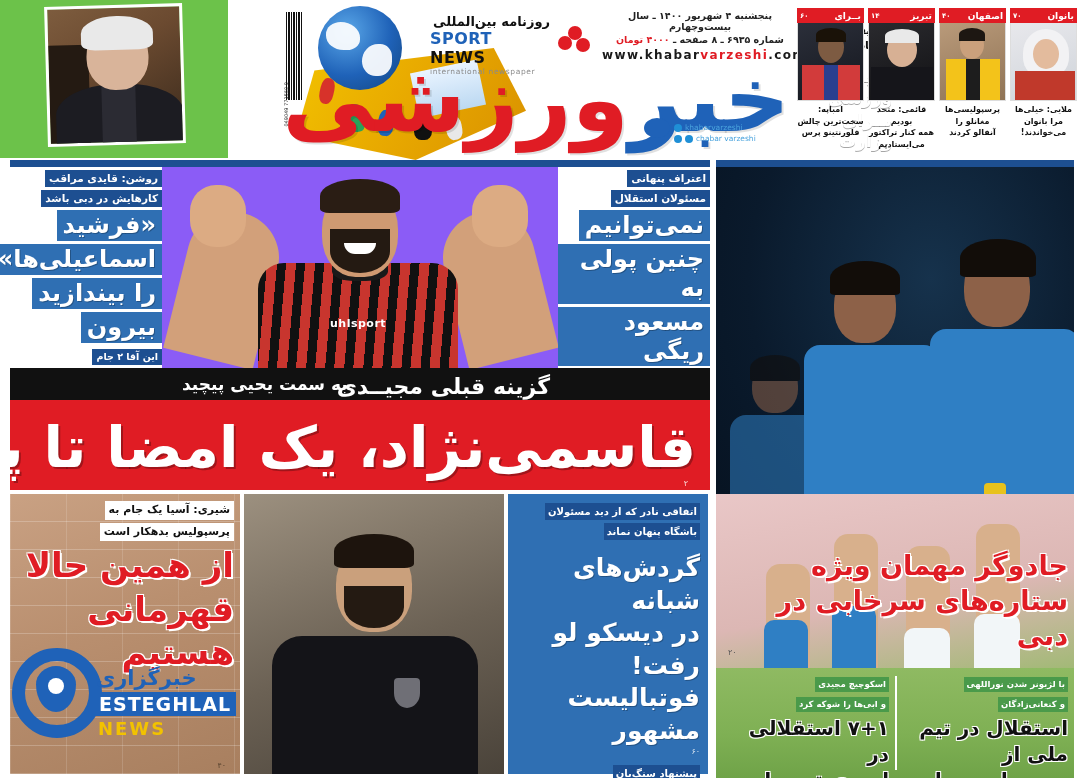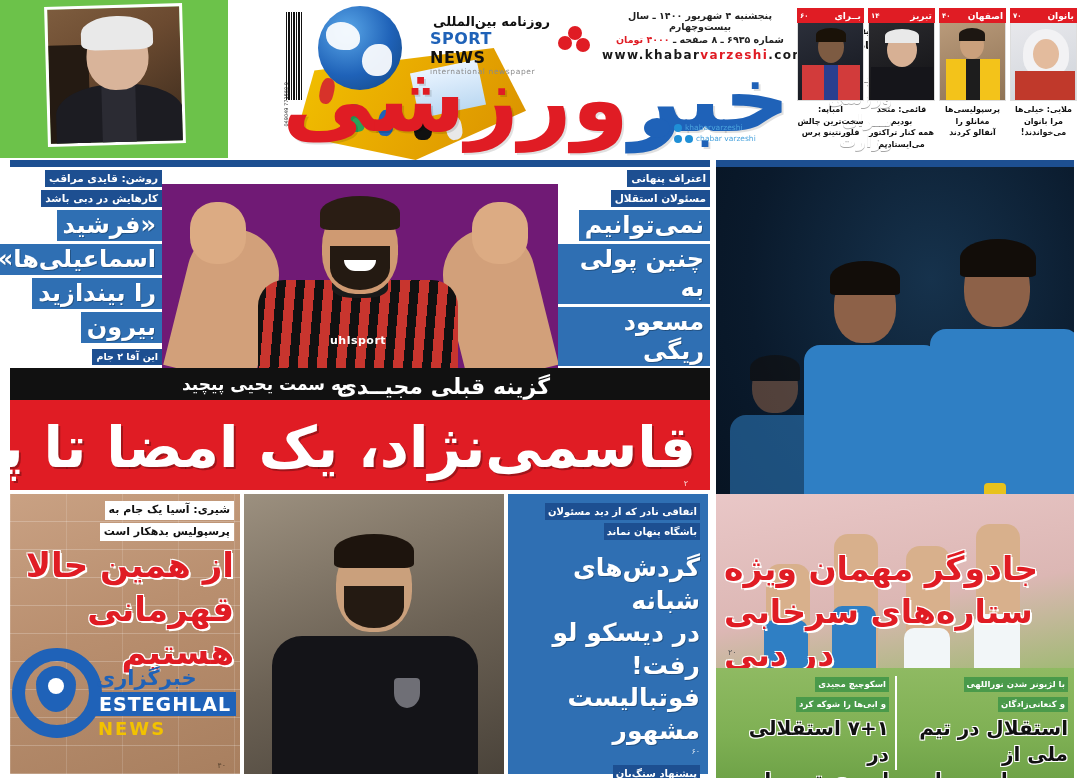--- a/index.html
+++ b/index.html
@@ -191,22 +191,22 @@
   
   .col-left {
     position: absolute; left: 10px; top: 167px; width: 152px; height: 198px;
     direction: rtl; text-align: right;
   }
   .kick-blue { background:#1d4f91; color:#fff; font-size:10.5px; font-weight:bold; padding:1px 4px; display:inline-block; line-height:1.45;}
   .big-blue { background:#2f6fb3; color:#fff; font-weight:bold; display:inline-block; padding:1px 6px; line-height:1.2; font-size:24px; margin-top:3px; text-shadow:1px 1px 0 rgba(0,0,0,.25);}
   .sub-blue { background:#1d4f91; color:#fff; font-size:9.5px; font-weight:bold; padding:1px 4px; display:inline-block; line-height:1.5;}
 
   .center-photo {
-    position: absolute; left: 162px; top: 184px; width: 396px; height: 238px;
-    background: #701a75; overflow: hidden;
+    position: absolute; left: 162px; top: 167px; width: 396px; height: 238px;
+    background: #8b5cf6; overflow: hidden;
   }
   .cp-body { position:absolute; left:96px; top:96px; width:200px; height:110px; background:repeating-linear-gradient(95deg,#111 0 9px,#c8352e 9px 19px); border-radius:26px 26px 0 0;}
   .cp-neck { position:absolute; left:170px; top:90px; width:56px; height:24px; background:#1a1a1a; border-radius:0 0 40% 40%;}
   .cp-head { position:absolute; left:160px; top:18px; width:76px; height:92px; border-radius:48% 48% 44% 44%; background:#cf9a72;}
   .cp-hair { position:absolute; left:158px; top:12px; width:80px; height:34px; border-radius:50% 50% 12% 12%; background:#2a1d14;}
   .cp-beard { position:absolute; left:168px; top:62px; width:60px; height:44px; border-radius:0 0 50% 50%; background:#241a12;}
   .cp-mouth { position:absolute; left:182px; top:76px; width:32px; height:11px; border-radius:0 0 18px 18px; background:#fff;}
   .cp-armL { position:absolute; left:18px; top:44px; width:92px; height:150px; background:#d2a07a; border-radius:46px 46px 0 0; transform:rotate(14deg);}
   .cp-armR { position:absolute; left:288px; top:44px; width:92px; height:150px; background:#d2a07a; border-radius:46px 46px 0 0; transform:rotate(-14deg);}
   .cp-handL { position:absolute; left:28px; top:18px; width:56px; height:62px; background:#dcab83; border-radius:26px;}
@@ -333,22 +333,22 @@
   }
   .br-legs { position:absolute; left:40px; top:0; width:280px; height:190px;}
   .br-legs .l { position:absolute; bottom:0; width:44px; background:#d8b08c; border-radius:14px 14px 8px 8px;}
   .br-legs .s { position:absolute; bottom:0; width:44px; background:#2f7fc4; border-radius:10px;}
   .br-legs .w { position:absolute; bottom:0; width:46px; background:#f2f6f8; border-radius:10px;}
   .br-kick {
     position:absolute; left:736px; top:530px; width:330px; text-align:center; direction:rtl;
   }
   .br-kick span { background:#fff; color:#111; font-size:10.5px; font-weight:bold; padding:1px 5px; display:inline-block;}
   .br-title {
-    position:absolute; left:724px; top:548px; width:344px; direction:rtl; text-align:left;
-    color:#e01c24; font-weight:bold; font-size:33px; line-height:1.3;
+    position:absolute; left:724px; top:548px; width:344px; direction:rtl; text-align:right;
+    color:#e01c24; font-weight:bold; font-size:27px; line-height:1.3;
     text-shadow: 2px 2px 0 #fff, -1px -1px 0 #fff, 1px -1px 0 #fff, -1px 1px 0 #fff;
   }
   .br-pn { position:absolute; left:728px; top:648px; font-size:8px; color:#555;}
 
   .br-bottom { position:absolute; left:716px; top:668px; width:358px; height:110px; display:flex; direction:rtl;}
   .br-cell { width:179px; position:relative; padding:4px 6px; direction:rtl; text-align:right;}
   .br-cell.sep:after { content:""; position:absolute; left:0; top:8px; bottom:8px; width:2px; background:#fff;}
   .br-cell .k { background:#4a9a4a; color:#fff; font-size:8.5px; font-weight:bold; padding:1px 3px; display:inline-block; line-height:1.5;}
   .br-cell .h { font-size:20px; font-weight:bold; color:#111; line-height:1.32; margin-top:3px;
     text-shadow: 1px 1px 0 #fff, -1px -1px 0 #fff, 1px -1px 0 #fff, -1px 1px 0 #fff;}

